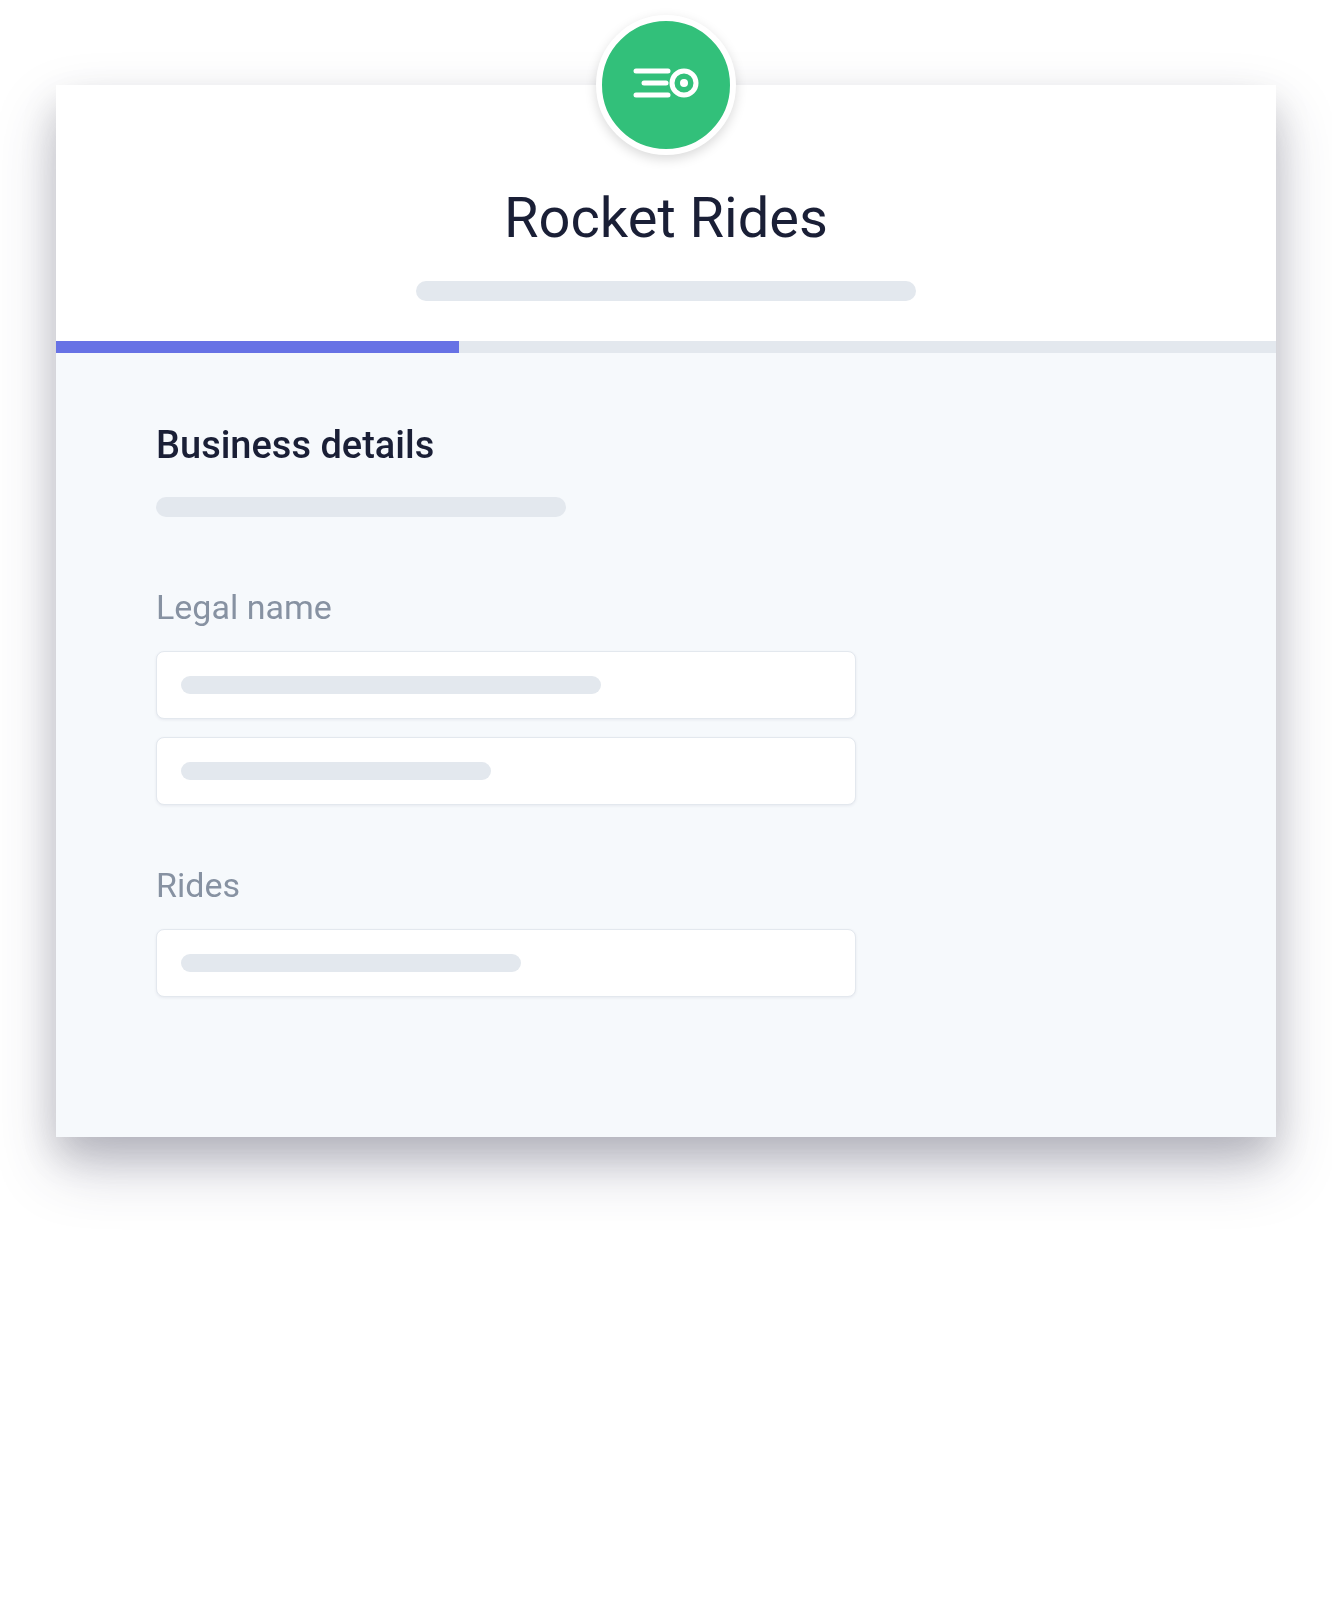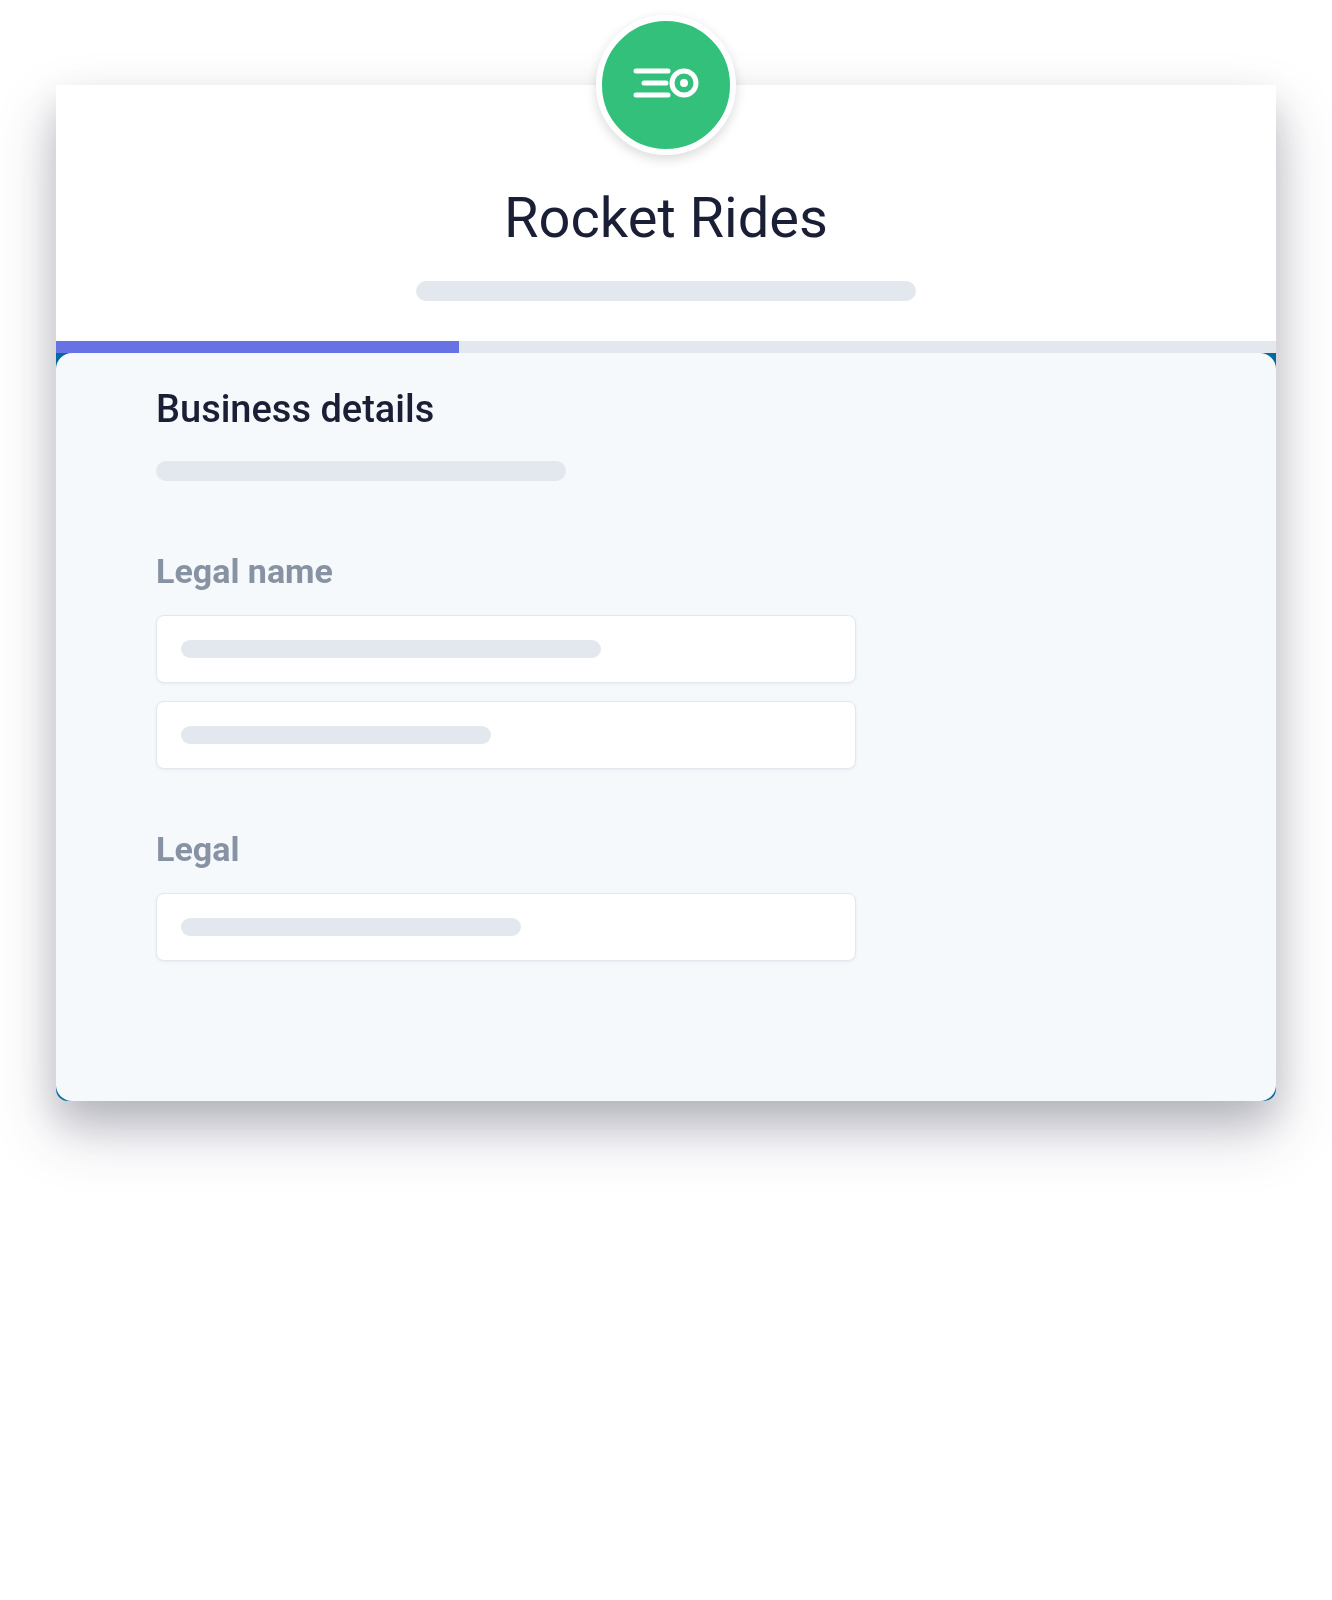--- a/index.html
+++ b/index.html
@@ -80,22 +80,21 @@
     }
 
     .progress-fill {
       height: 100%;
       background: #6772e5;
       width: 33%;
     }
 
     .form-body {
       background: #f6f9fc;
-      padding: 34px 100px 80px;
-      border-radius: 16px;
+      padding: 70px 100px 80px;
     }
 
     .section-title {
       font-size: 38px;
       font-weight: 500;
       color: #1a1f36;
       margin-bottom: 30px;
     }
 
     .section-subtitle-placeholder {
@@ -105,21 +104,21 @@
       border-radius: 10px;
       margin-bottom: 70px;
     }
 
     .field-group {
       margin-bottom: 60px;
     }
 
     .field-label {
       font-size: 34px;
-      font-weight: 700;
+      font-weight: 400;
       color: #8792a2;
       margin-bottom: 24px;
       display: block;
     }
 
     .input-box {
       width: 700px;
       height: 68px;
       background: #ffffff;
       border: 1px solid #e3e8ee;
@@ -177,21 +176,21 @@
       <label class="field-label">Legal name</label>
       <div class="input-box">
         <div class="input-placeholder w-420"></div>
       </div>
       <div class="input-box">
         <div class="input-placeholder w-310"></div>
       </div>
     </div>
 
     <div class="field-group">
-      <label class="field-label">Legal</label>
+      <label class="field-label">Rides</label>
       <div class="input-box">
         <div class="input-placeholder w-340"></div>
       </div>
     </div>
 
 
   </div>
 
 </div>
 

